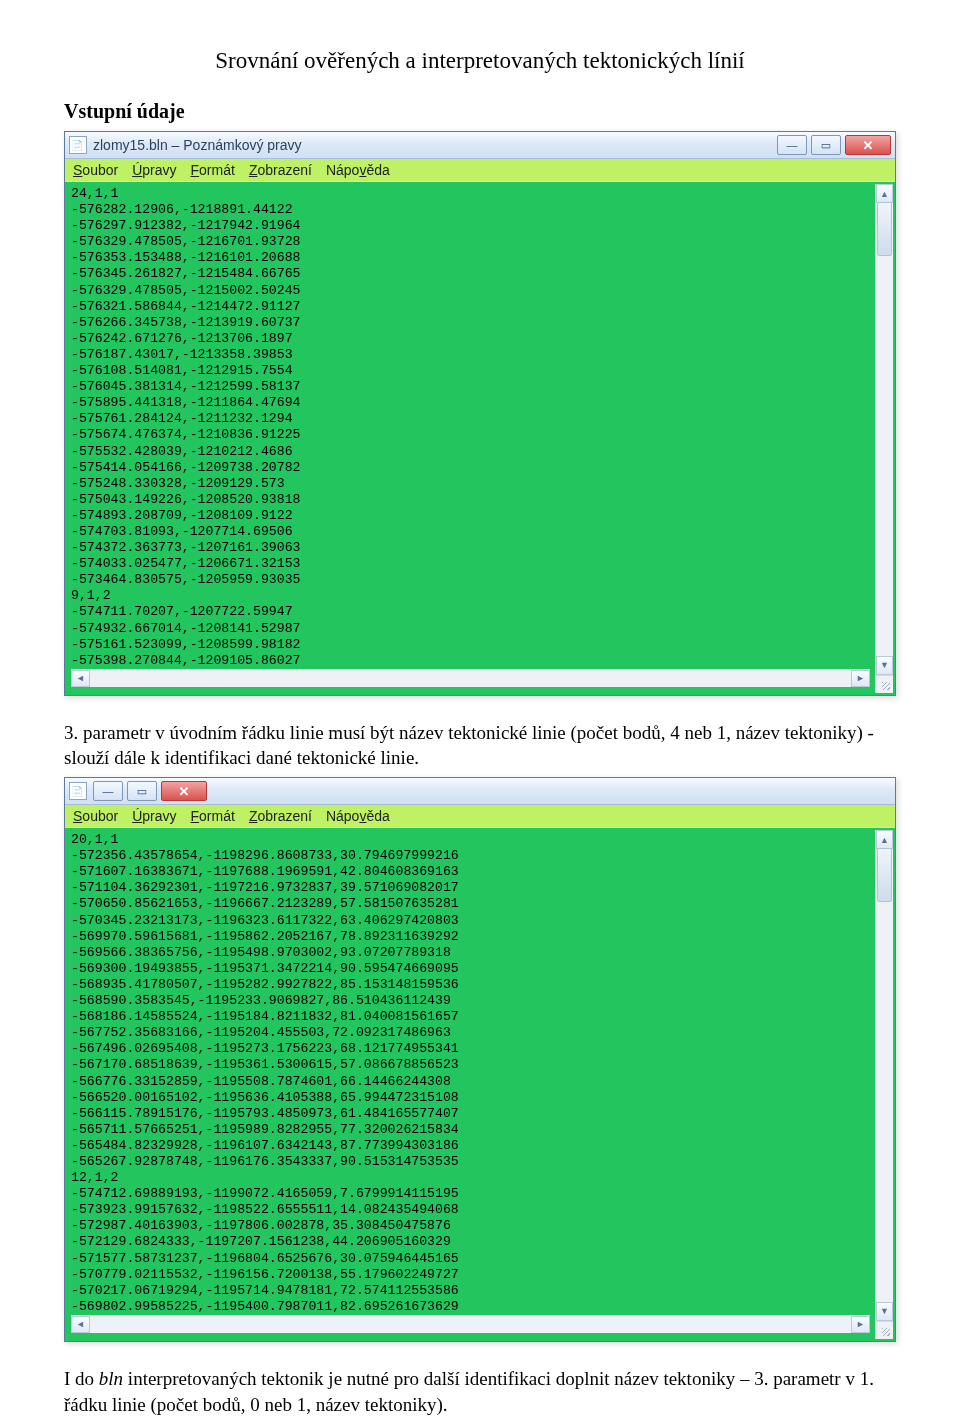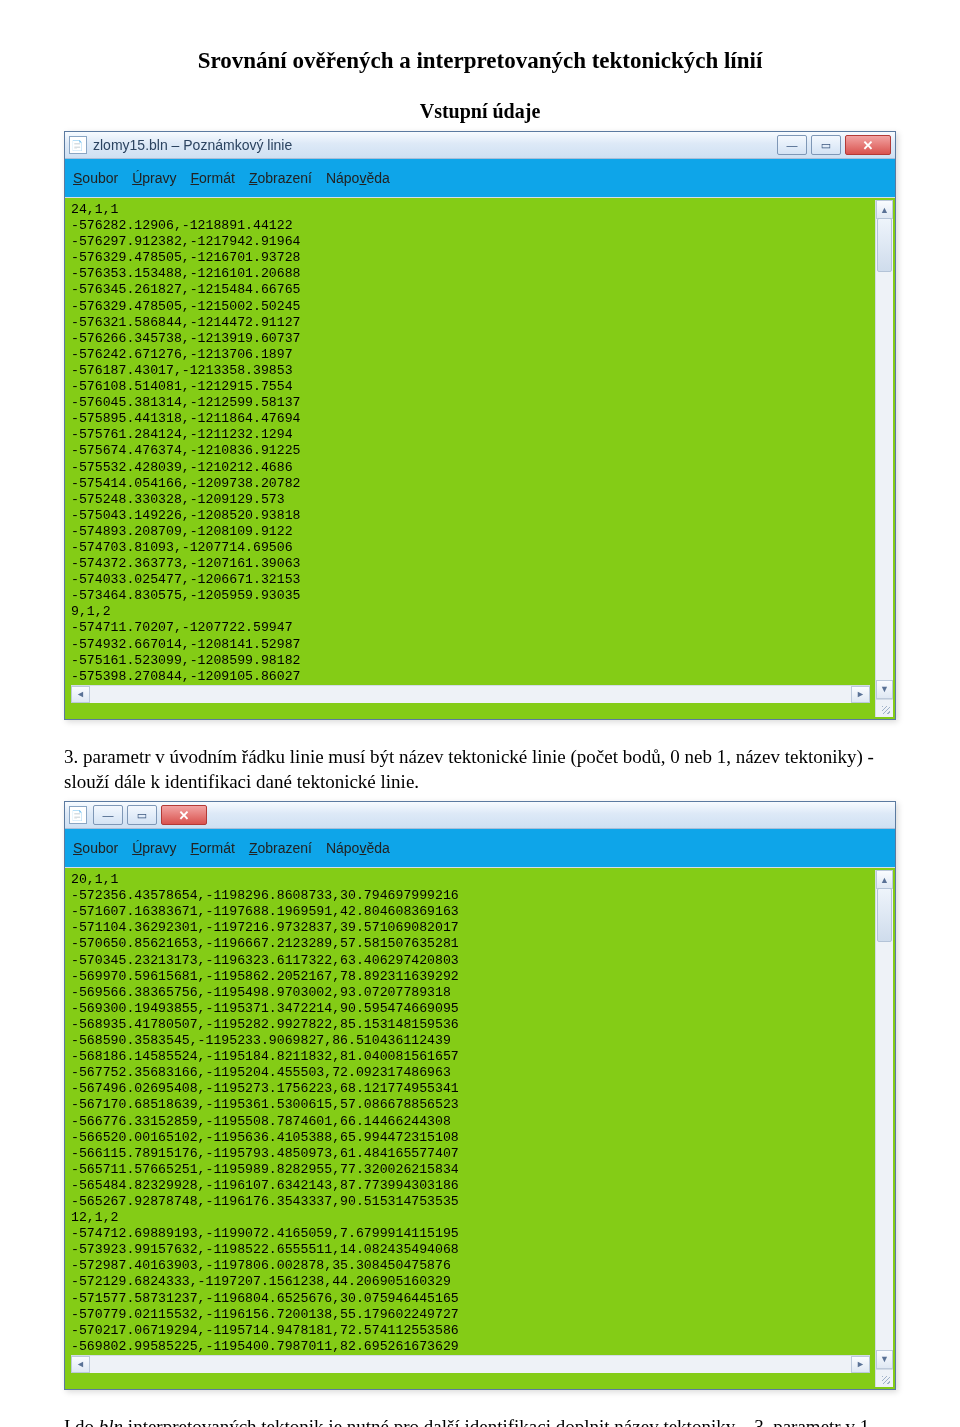--- a/index.html
+++ b/index.html
@@ -1,30 +1,30 @@
 <!DOCTYPE html>
 <html><head>
 <meta charset="utf-8">
 <style>
 body{margin:0;background:#fff;font-family:"Times New Roman",serif;font-size:19px;color:#000;width:960px}
 .page{padding:48px 64px}
-h1{font-size:23px;font-weight:bold;text-align:center;margin:0 0 24px}
-.sub{font-size:20px;font-weight:bold;text-align:center;margin:0 0 4px}
+h1{font-size:23px;font-weight:normal;text-align:center;margin:0 0 24px}
+.sub{font-size:20px;font-weight:bold;margin:0 0 4px}
 p{margin:0 0 6px;line-height:1.35}
 .ital{font-style:italic}
 .win{border:1px solid #5b7aa0;background:#fff;margin:6px 0 24px;font-family:"Segoe UI",Tahoma,sans-serif;font-size:14px;box-shadow:2px 2px 6px rgba(0,0,0,.15)}
 .titlebar{display:flex;align-items:center;background:linear-gradient(#f7fbff,#dde9f7 45%,#cfe0f2);border-bottom:1px solid #a8bed8;padding:3px 4px}
 .ticon{width:16px;height:16px;background:#fff;border:1px solid #8aa6c4;margin-right:6px;display:flex;align-items:center;justify-content:center;font-size:10px;color:#5077b0}
 .ttl{flex:1;color:#2b4360}
 .wbtns{display:flex;gap:4px}
 .wb{width:28px;height:18px;border:1px solid #7e97b6;background:linear-gradient(#f3f8fe,#d4e3f4);border-radius:2px;display:flex;align-items:center;justify-content:center;font-size:11px;color:#3a567e}
 .wb.cl{background:linear-gradient(#f2a3a2,#d9534f);border-color:#b33a36;color:#fff;width:44px;font-size:13px;font-weight:bold}
-.menubar{display:flex;gap:14px;padding:11px 8px;border-bottom:1px solid #d5dde8;background:#0ea5e9;color:#222}
+.menubar{display:flex;gap:14px;padding:3px 8px;border-bottom:1px solid #d5dde8;background:#bef264;color:#222}
 .mnu span{text-decoration:underline}
-.body{position:relative;padding:4px 6px 16px;background:#84cc16}
+.body{position:relative;padding:4px 6px 8px;background:#22c55e}
 .txt{font-family:Consolas,"Courier New",monospace;font-size:13.2px;white-space:pre;color:#000;line-height:1.22;min-height:380px;overflow:hidden}
 .vsb{position:absolute;right:2px;top:2px;bottom:20px;width:17px;background:#eef2f7;border-left:1px solid #d2dbe6}
 .vsb .ar{height:17px;background:linear-gradient(#fafcff,#dfe8f3);border:1px solid #bcc9da;margin:0;display:flex;align-items:center;justify-content:center;font-size:9px;color:#5a7296}
 .vsb .th{position:absolute;left:1px;right:1px;top:18px;height:52px;background:linear-gradient(#eef4fb,#cfdcec);border:1px solid #b3c3d7;border-radius:2px}
 .vsb .ab{position:absolute;bottom:0;left:0;right:0}
 .hsb{height:17px;background:#eef2f7;border-top:1px solid #d2dbe6;margin-right:19px;display:flex;justify-content:space-between}
 .hsb .ar{width:17px;background:linear-gradient(#fafcff,#dfe8f3);border:1px solid #bcc9da;display:flex;align-items:center;justify-content:center;font-size:9px;color:#5a7296}
 .corner{position:absolute;right:2px;bottom:2px;width:17px;height:17px;background:#eef2f7;border-left:1px solid #d2dbe6;border-top:1px solid #d2dbe6}
 .corner::after{content:"";position:absolute;right:3px;bottom:3px;width:8px;height:8px;background:repeating-linear-gradient(135deg,#9fb1c8 0 1px,transparent 1px 3px)}
 </style>
@@ -32,21 +32,21 @@
 <body>
 
 <div class="page">
 <h1>Srovnání ověřených a interpretovaných tektonických línií</h1>
 <p class="sub">Vstupní údaje</p>
 
 
 <div class="win">
   <div class="titlebar">
     <div class="ticon">📄</div>
-    <div class="ttl">zlomy15.bln – Poznámkový linie</div>
+    <div class="ttl">zlomy15.bln – Poznámkový pravy</div>
     <div class="wbtns">
       <div class="wb">—</div>
       <div class="wb">▭</div>
       <div class="wb cl">✕</div>
     </div>
   </div>
   <div class="menubar">
     <div class="mnu"><span>S</span><b style="font-weight:normal">oubor</b></div>
     <div class="mnu"><span>Ú</span><b style="font-weight:normal">pravy</b></div>
     <div class="mnu"><span>F</span><b style="font-weight:normal">ormát</b></div>
@@ -90,21 +90,21 @@
       <div class="ar ab">▼</div>
     </div>
     <div class="hsb">
       <div class="ar">◄</div>
       <div class="ar">►</div>
     </div>
     <div class="corner"></div>
   </div>
 </div>
 
-<p>3. parametr v úvodním řádku linie musí být název tektonické linie (počet bodů, 0 neb 1, název tektoniky) - slouží dále k identifikaci dané tektonické linie.</p>
+<p>3. parametr v úvodním řádku linie musí být název tektonické linie (počet bodů, 4 neb 1, název tektoniky) - slouží dále k identifikaci dané tektonické linie.</p>
 
 
 <div class="win">
   <div class="titlebar">
     <div class="ticon">📄</div>
     <div class="wbtns">
       <div class="wb">—</div>
       <div class="wb">▭</div>
       <div class="wb cl">✕</div>
     </div>

